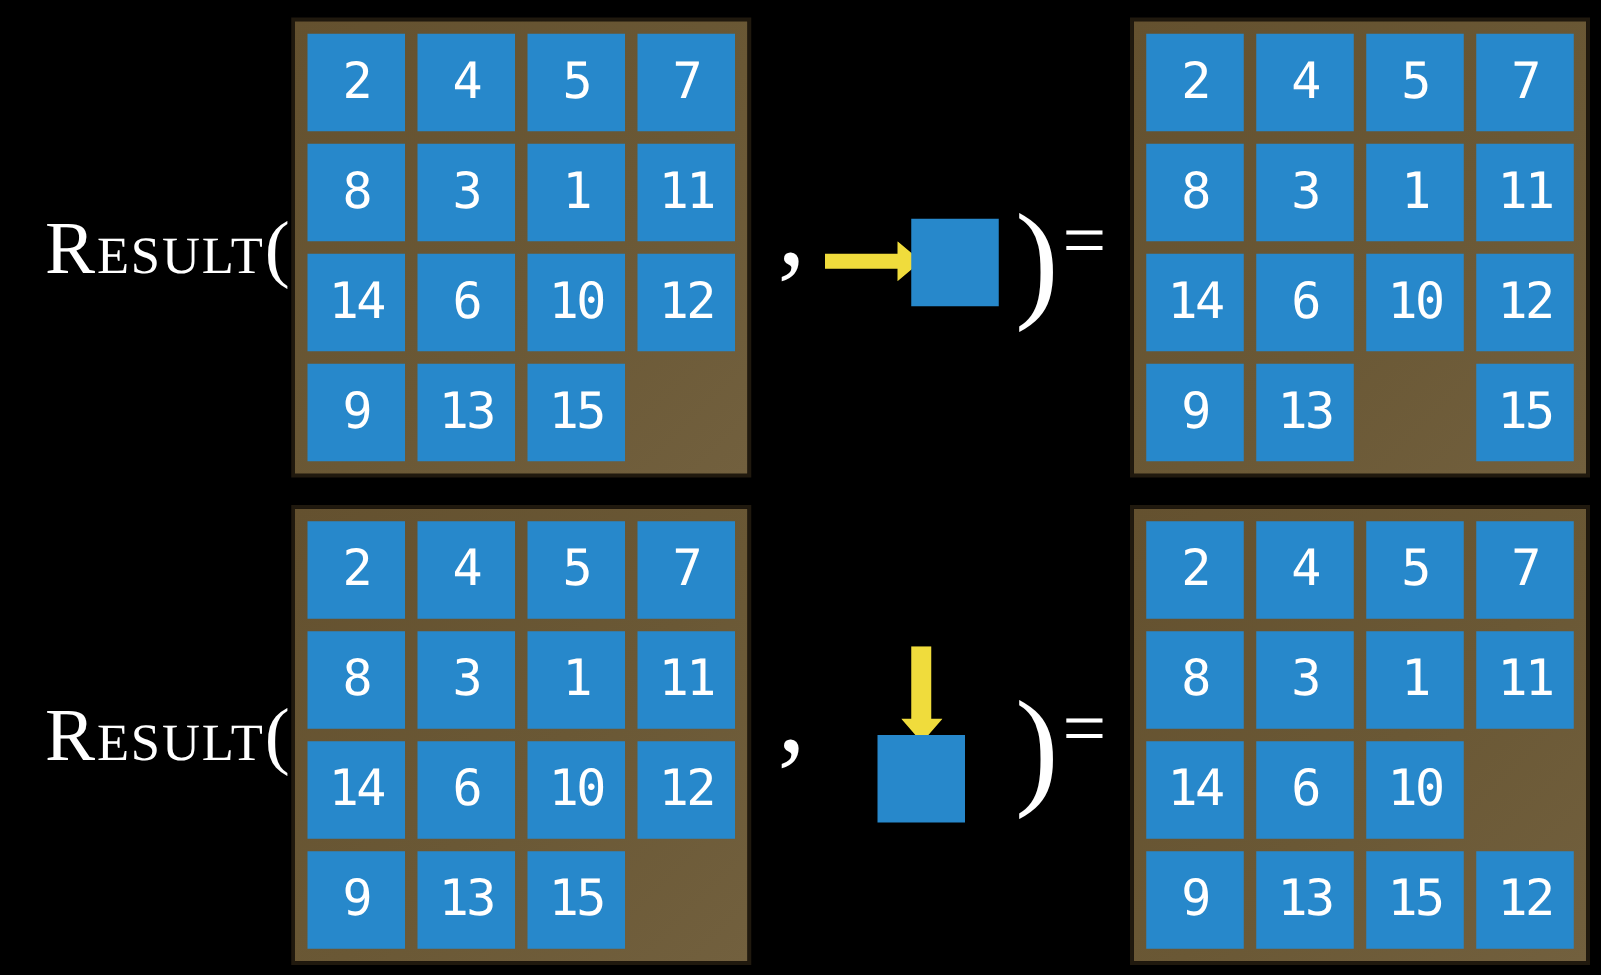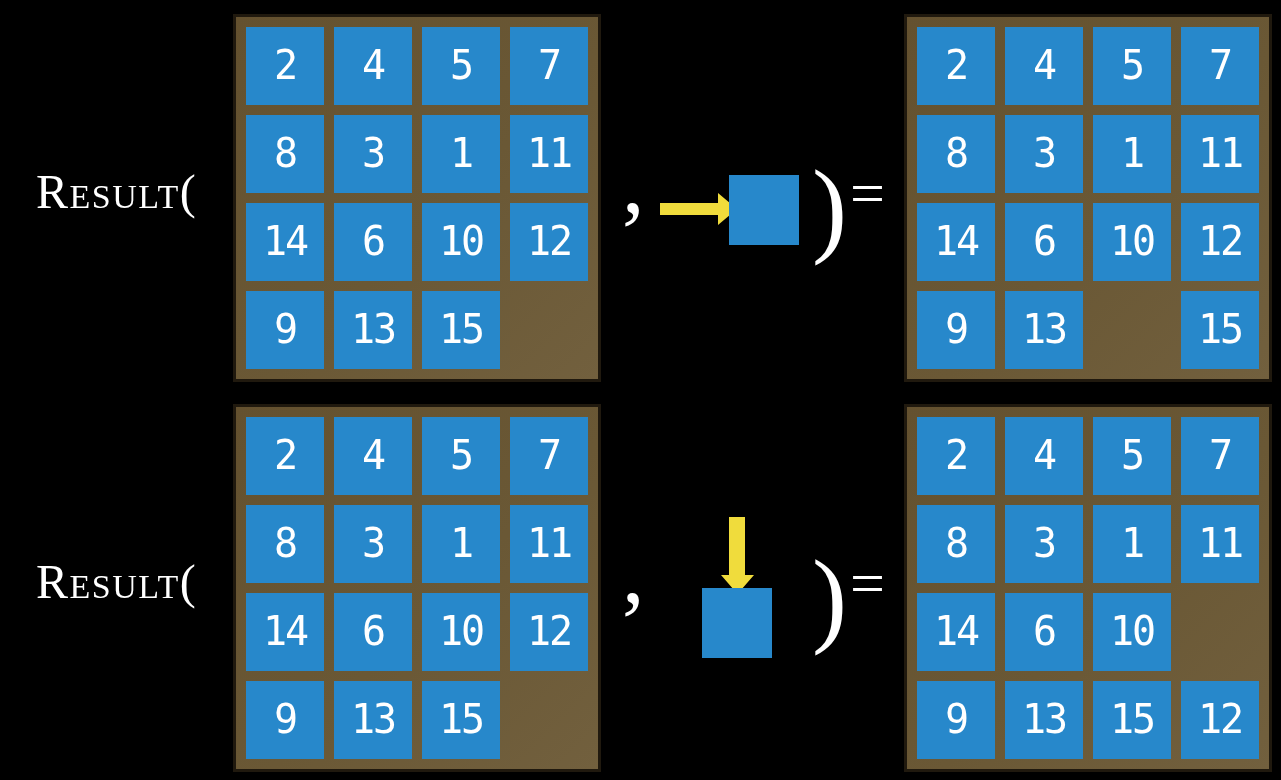--- a/index.html
+++ b/index.html
@@ -6,21 +6,21 @@
   .canvas{
     position:relative;width:1281px;height:780px;background:#000;overflow:hidden;
     font-family:"Liberation Serif",serif;
   }
   .row{position:absolute;left:0;width:1281px;height:390px;}
   .row--top{top:0;}
   .row--bottom{top:390px;}
 
   .result-label{
     position:absolute;left:36px;top:168px;
-    font-size:48px;line-height:1;color:#fff;
+    font-size:60px;line-height:1;color:#fff;
     font-variant:small-caps;letter-spacing:1.5px;white-space:nowrap;
   }
 
   .board{
     position:absolute;top:14px;width:368px;height:368px;box-sizing:border-box;
     border:3px solid #20190e;
     background:linear-gradient(135deg,#64512f 0%,#6a5835 55%,#72603e 100%);
     padding:10px;display:grid;
     grid-template-columns:repeat(4,78px);
     grid-template-rows:repeat(4,78px);

